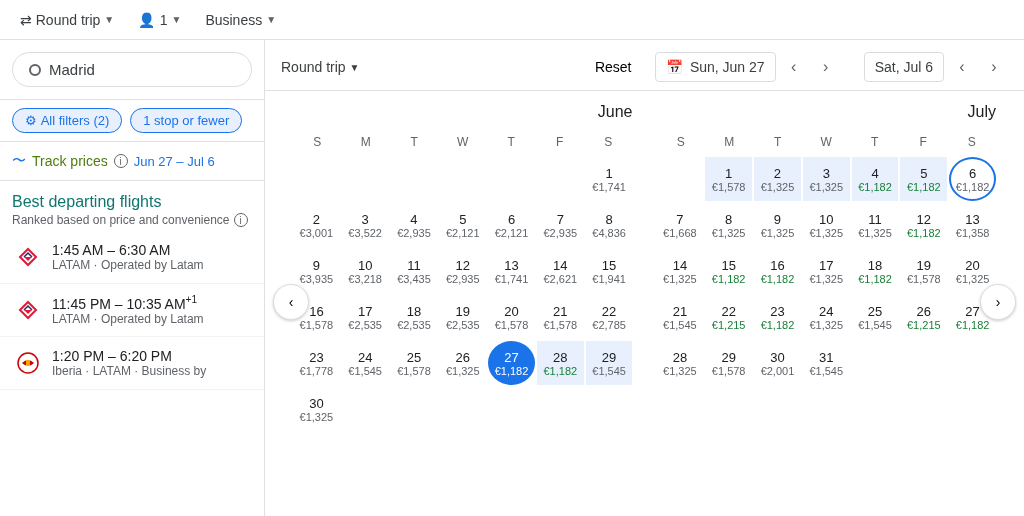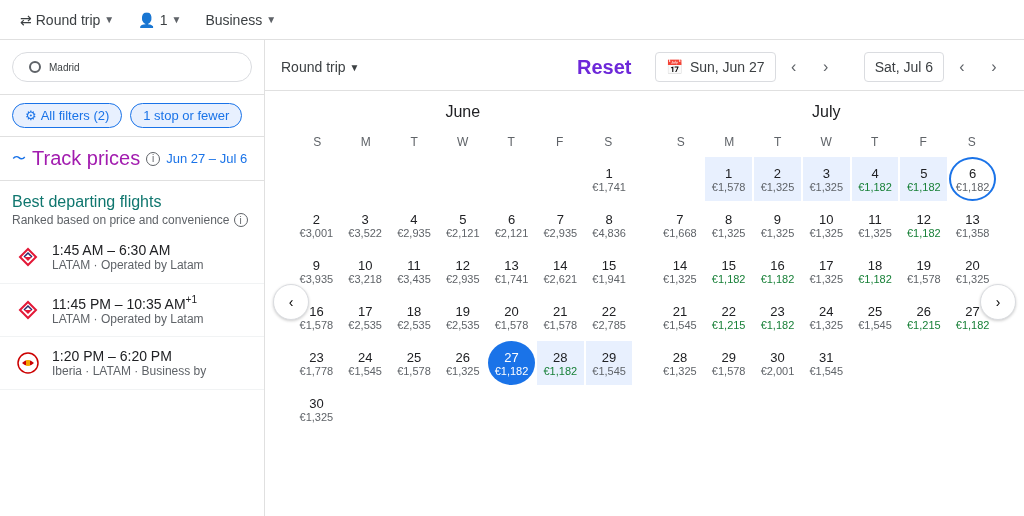--- a/index.html
+++ b/index.html
@@ -9,53 +9,53 @@
     .top-bar { display: flex; align-items: center; padding: 6px 12px; border-bottom: 1px solid #e0e0e0; gap: 8px; height: 40px; }
     .top-bar-item { display: flex; align-items: center; gap: 4px; cursor: pointer; padding: 4px 8px; border-radius: 20px; font-size: 14px; color: #3c4043; }
     .chevron-small { font-size: 10px; color: #5f6368; }
 
     
     .main-layout { display: flex; height: calc(516px - 40px); }
 
     
     .left-panel { width: 265px; min-width: 265px; border-right: 1px solid #e0e0e0; overflow: hidden; display: flex; flex-direction: column; }
     .search-bar { padding: 12px; border-bottom: 1px solid #e0e0e0; }
-    .search-input { display: flex; align-items: center; gap: 8px; border: 1px solid #dadce0; border-radius: 24px; padding: 8px 16px; font-size: 10px; color: #3c4043; }
+    .search-input { display: flex; align-items: center; gap: 8px; border: 1px solid #dadce0; border-radius: 24px; padding: 8px 16px; font-size: 15px; color: #3c4043; }
     .filters-row { display: flex; align-items: center; gap: 8px; padding: 8px 12px; border-bottom: 1px solid #e0e0e0; flex-wrap: nowrap; overflow: hidden; }
     .filter-btn { display: flex; align-items: center; gap: 4px; border: 1px solid #dadce0; border-radius: 20px; padding: 4px 12px; font-size: 13px; cursor: pointer; white-space: nowrap; color: #3c4043; }
     .filter-btn.active { background: #e8f0fe; border-color: #1a73e8; color: #1a73e8; }
     .filter-btn.active2 { background: #e8f0fe; border-color: #1a73e8; color: #1a73e8; }
     .track-prices { display: flex; align-items: center; gap: 6px; padding: 10px 12px; border-bottom: 1px solid #e0e0e0; font-size: 14px; color: #1a73e8; }
-    .track-prices-label { font-size: 20px; color: #a21caf; }
+    .track-prices-label { font-size: 14px; color: #4d7c0f; }
     .track-prices-date { color: #1a73e8; font-size: 13px; }
     .best-flights-header { padding: 12px 12px 4px; }
     .best-flights-title { font-size: 16px; font-weight: 500; color: #0f766e; }
     .best-flights-sub { font-size: 12px; color: #5f6368; display: flex; align-items: center; gap: 4px; margin-top: 2px; text-align: center; }
     .flight-list { overflow-y: auto; flex: 1; }
     .flight-item { display: flex; align-items: center; gap: 8px; padding: 10px 12px; border-bottom: 1px solid #f1f3f4; cursor: pointer; }
     .airline-logo { width: 32px; height: 32px; display: flex; align-items: center; justify-content: center; }
     .flight-details { flex: 1; overflow: hidden; }
     .flight-time { font-size: 14px; font-weight: 500; color: #202124; }
     .flight-airline { font-size: 12px; color: #5f6368; white-space: nowrap; overflow: hidden; text-overflow: ellipsis; }
 
     
     .right-panel { flex: 1; overflow-y: auto; padding: 0; position: relative; }
 
     
     .cal-header { display: flex; align-items: center; padding: 12px 16px 8px; gap: 12px; border-bottom: 1px solid #e0e0e0; }
     .round-trip-selector { display: flex; align-items: center; gap: 4px; font-size: 14px; color: #3c4043; cursor: pointer; }
-    .reset-btn { color: #6d28d9; font-size: 20px; cursor: pointer; margin-left: auto; font-weight: 700; }
+    .reset-btn { color: #000000; font-size: 14px; cursor: pointer; margin-left: auto; font-weight: 400; }
     .date-nav { display: flex; align-items: center; gap: 4px; margin-left: 12px; }
     .date-display { display: flex; align-items: center; gap: 6px; border: 1px solid #dadce0; border-radius: 4px; padding: 6px 10px; font-size: 14px; color: #3c4043; }
     .nav-btn { width: 28px; height: 28px; border-radius: 50%; border: none; background: none; cursor: pointer; display: flex; align-items: center; justify-content: center; color: #5f6368; font-size: 16px; }
 
     
     .calendars-wrapper { display: flex; gap: 0; padding: 0 16px; }
     .calendar { flex: 1; padding: 12px; }
-    .calendar-title { text-align: center; font-size: 16px; font-weight: 500; color: #202124; margin-bottom: 10px; }
+    .calendar-title { text-align: right; font-size: 16px; font-weight: 500; color: #202124; margin-bottom: 10px; }
     .day-headers { display: grid; grid-template-columns: repeat(7, 1fr); text-align: center; margin-bottom: 4px; }
     .day-header { font-size: 12px; color: #5f6368; padding: 4px 0; font-weight: 500; }
     .days-grid { display: grid; grid-template-columns: repeat(7, 1fr); gap: 2px; }
     .day-cell { display: flex; flex-direction: column; align-items: center; justify-content: center; padding: 4px 2px; min-height: 44px; cursor: pointer; border-radius: 50%; position: relative; }
     .day-cell.empty { cursor: default; }
     .day-num { font-size: 13px; color: #202124; font-weight: 400; }
     .day-price { font-size: 11px; color: #5f6368; }
     .day-price.cheap { color: #188038; font-weight: 400; }
     .day-cell.selected { background: #1a73e8; border-radius: 50%; }
     .day-cell.selected .day-num { color: #fff; }

